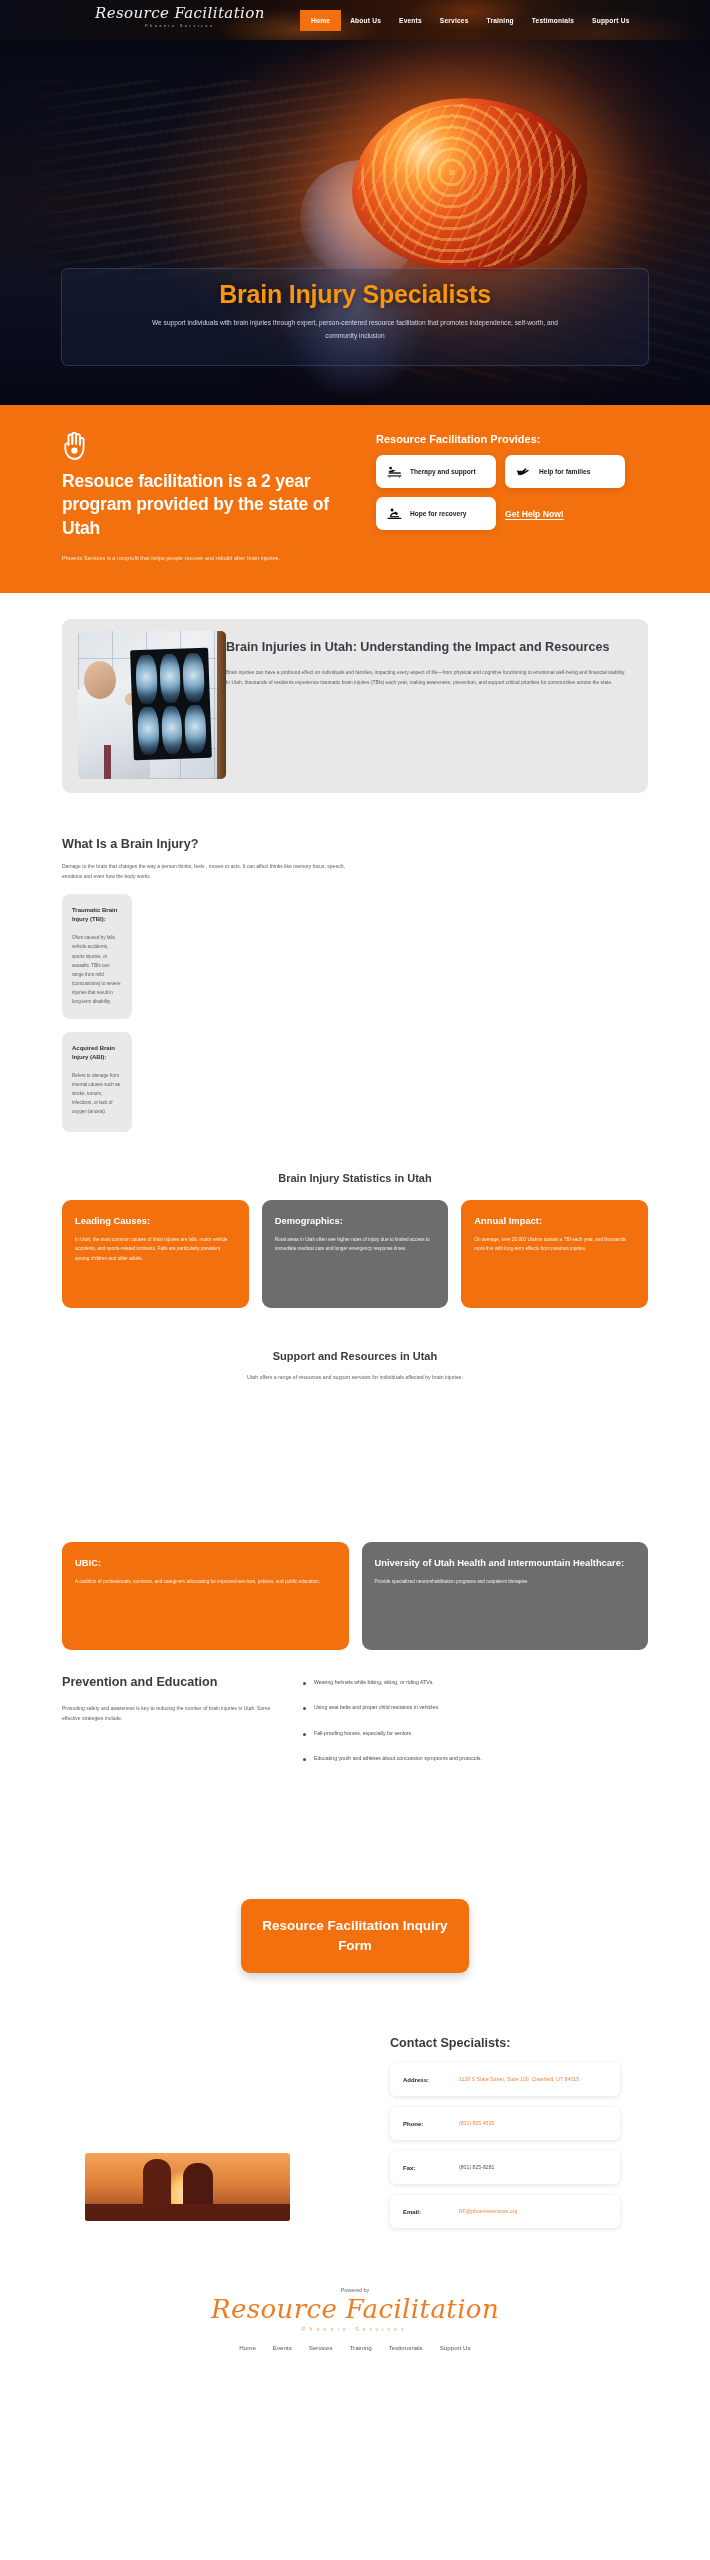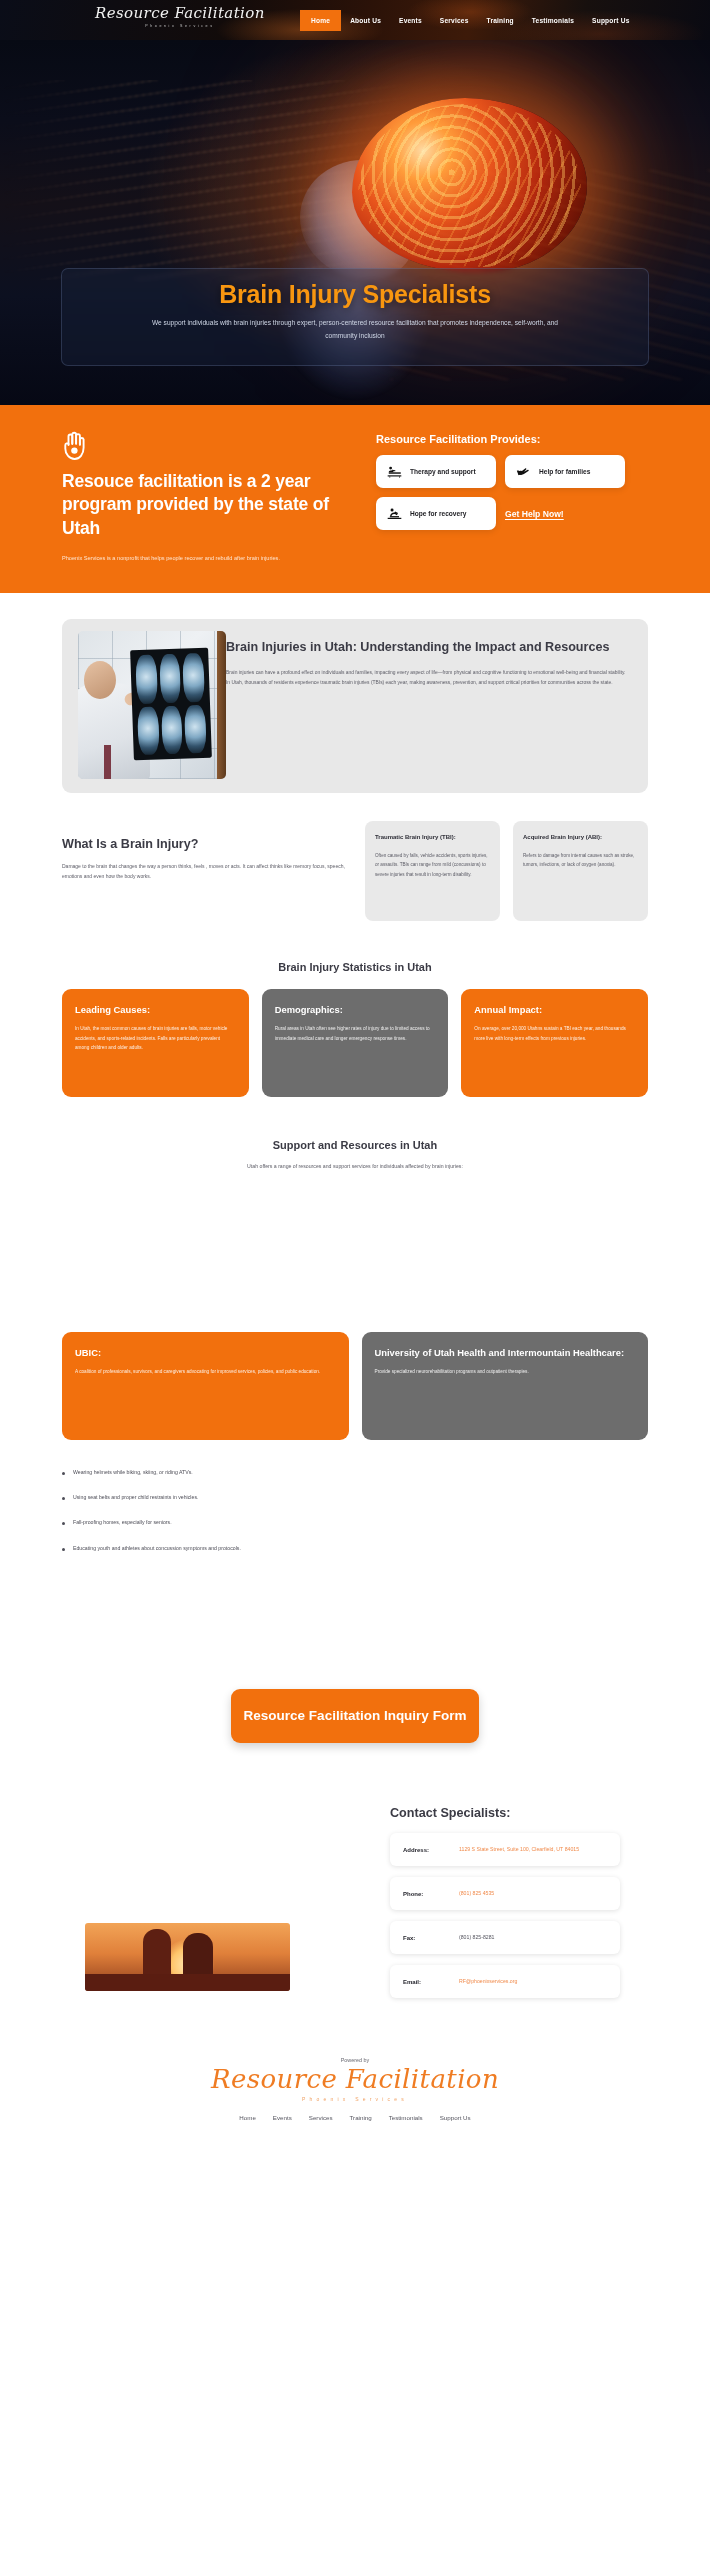--- a/index.html
+++ b/index.html
@@ -177,21 +177,21 @@
   }
   .photo-arm {
     position:absolute; right:62px; top:58px; width:40px; height:12px; border-radius:6px;
     background:linear-gradient(90deg,#e6c2a4,#cfa180); transform:rotate(-18deg);
   }
   .photo-edge { position:absolute; right:0; top:0; width:9px; height:100%; background:linear-gradient(90deg,#8a5a33,#5d3a1d); }
   .feature-text { flex:1; padding-top:8px; }
   .feature-title { font-size:12.6px; font-weight:bold; color:#3b3b45; line-height:1.42; }
   .feature-body { margin-top:11px; font-size:4.9px; color:#5c5c66; line-height:2.0; }
 
-  .two-col { margin:28px 32px 0 62px; width:586px; display:flex; gap:13px; align-items:flex-start; }
+  .two-col { margin:28px 32px 0 62px; width:586px; display:flex; gap:13px; align-items:flex-start;flex-direction:column; }
   .tc-left { width:290px; padding-top:16px; }
   .tc-title { font-size:12.6px; font-weight:bold; color:#3b3b45; }
   .tc-body { margin-top:10px; font-size:5px; color:#5c5c66; line-height:2.0; }
   .mini-card {
     width:70px; flex:1; background:#e9e9e9; border-radius:8px; padding:12px 10px; min-height:100px;
   }
   .mini-title { font-size:6px; font-weight:bold; color:#2f2f38; line-height:1.5; }
   .mini-body { margin-top:9px; font-size:4.6px; color:#5c5c66; line-height:2.0; }
 
   
@@ -216,21 +216,21 @@
     font-size:5.2px; color:#4d4d57; line-height:1.8; margin-bottom:16px;
     padding-left:11px; position:relative;
   }
   .prev-list li::before {
     content:""; position:absolute; left:0; top:4px; width:3px; height:3px; border-radius:50%; background:#4d4d57;
   }
 
   
   .cta-wrap { margin-top:120px; display:flex; justify-content:center; }
   .cta-btn {
-    width:248px; padding:17px 10px; background:#f2700d; border:none; border-radius:9px;
+    width:228px; padding:17px 10px; background:#f2700d; border:none; border-radius:9px;
     color:#fff; font-family:"Liberation Sans", sans-serif;
     font-size:13.5px; font-weight:bold; line-height:1.45; text-align:center;
     box-shadow:0 4px 10px rgba(0,0,0,.18); cursor:pointer;
   }
 
   
   .contact { margin-top:62px; position:relative; width:710px; min-height:190px; }
   .contact-photo {
     position:absolute; left:85px; top:118px; width:205px; height:68px; border-radius:3px; overflow:hidden;
     background:linear-gradient(180deg,#f2a457 0%,#e0803a 45%,#8c3b1c 100%);
@@ -421,20 +421,24 @@
       </div>
       <div class="card3 gray">
         <div class="card3-title">University of Utah Health and Intermountain Healthcare:</div>
         <div class="card3-body">Provide specialized neurorehabilitation programs and outpatient therapies.</div>
       </div>
     </div>
   </div>
 
   <div class="sec">
     <div class="prev">
+      <div class="prev-left">
+        <div class="prev-title">Prevention and Education</div>
+        <div class="prev-body">Promoting safety and awareness is key to reducing the number of brain injuries in Utah. Some effective strategies include:</div>
+      </div>
       <ul class="prev-list">
         <li>Wearing helmets while biking, skiing, or riding ATVs.</li>
         <li>Using seat belts and proper child restraints in vehicles.</li>
         <li>Fall-proofing homes, especially for seniors.</li>
         <li>Educating youth and athletes about concussion symptoms and protocols.</li>
       </ul>
     </div>
   </div>
 
   <div class="cta-wrap">

